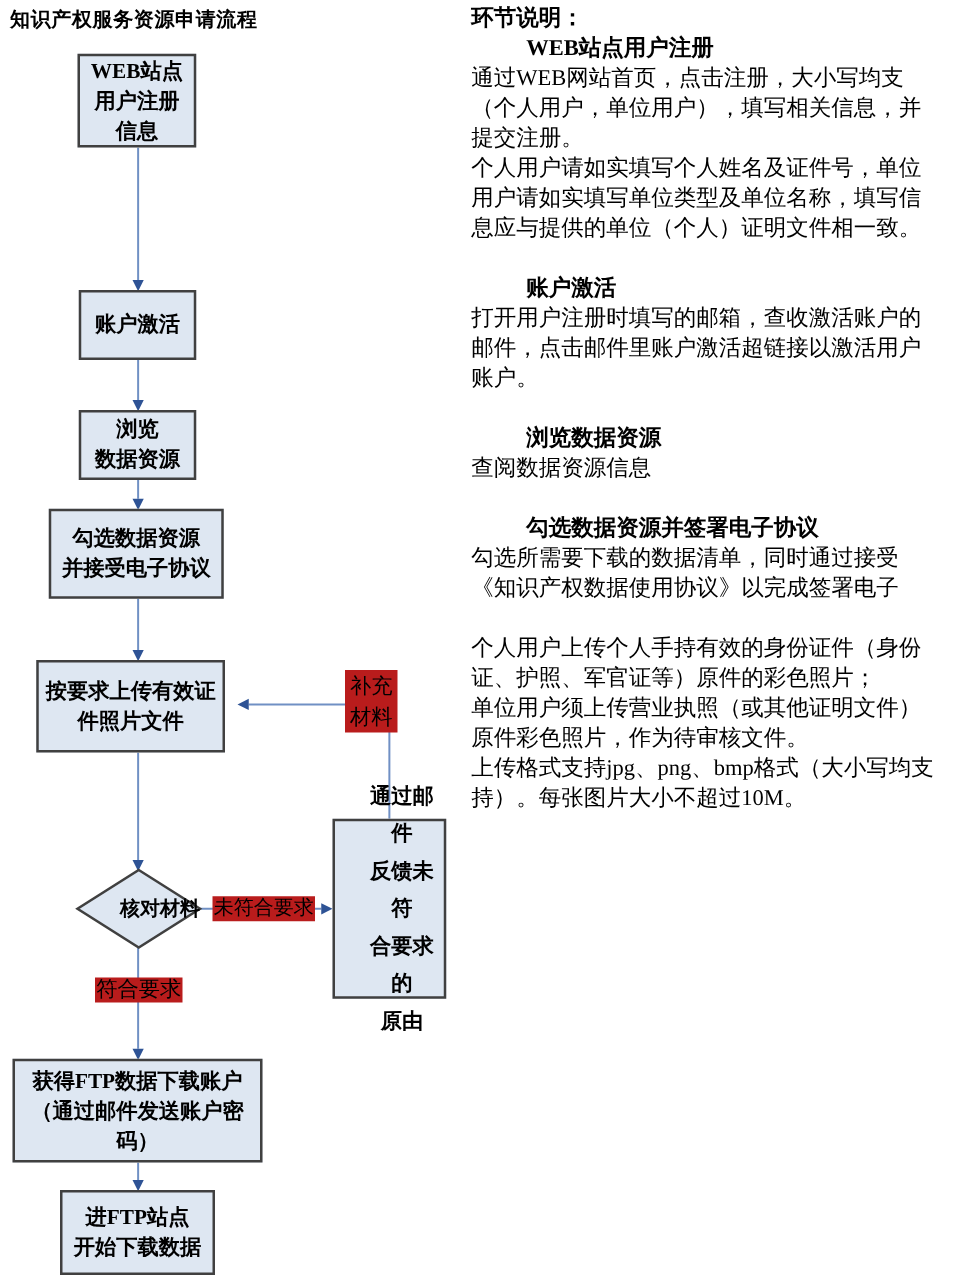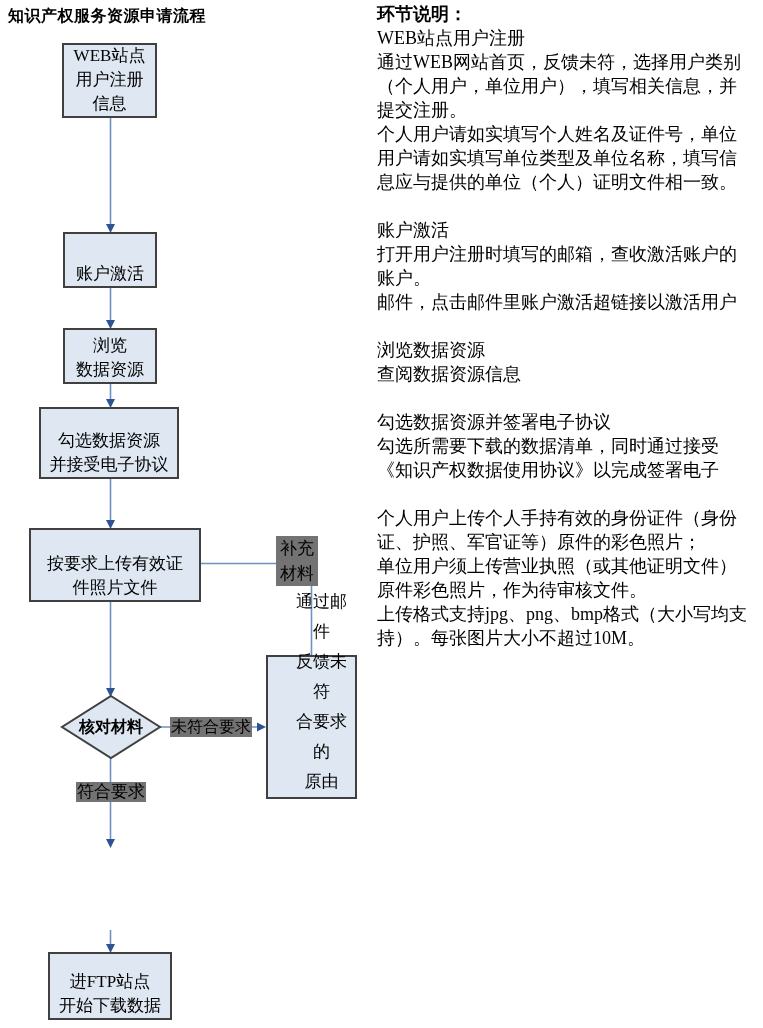--- a/index.html
+++ b/index.html
@@ -9,52 +9,52 @@
     color:#000; overflow:hidden; background:#ffffff;
   }
   .page-title {
     position:absolute; left:8px; top:6px;
     font-size:16px; font-weight:bold; letter-spacing:0.5px;
   }
   svg.connectors { position:absolute; left:0; top:0; z-index:1; }
   .node {
     position:absolute; z-index:2; box-sizing:border-box;
     background:#dee7f2; border:2px solid #404040;
-    display:flex; flex-direction:column; align-items:center; justify-content:flex-end;
-    font-size:17px; line-height:24px; font-weight:normal; text-align:center;
+    display:flex; flex-direction:column; align-items:center; justify-content:center;
+    font-size:17px; line-height:24px; font-weight:bold; text-align:center;
   }
   #box1 { left:62px;  top:43px;  width:95px;  height:75px; }
   #box2 { left:63px;  top:232px; width:94px;  height:56px; }
   #box3 { left:63px;  top:328px; width:94px;  height:56px; }
   #box4 { left:39px;  top:407px; width:140px; height:72px; }
-  #box5 { left:29px;  top:528px; width:172px; height:74px; }
+  #box5 { left:29px;  top:528px; width:151px; height:74px; }
   #fbbox{ left:266px; top:655px; width:91px;  height:144px; line-height:30px;padding-left:20px; }
   #box6 { left:10px;  top:847px; width:200px; height:83px; }
   #box7 { left:48px;  top:952px; width:124px; height:68px; }
   .diamond-label {
     position:absolute; z-index:2; left:62px; top:696px; width:98px; height:62px;
-    display:flex; align-items:center; justify-content:center;
+    display:flex; align-items:center; justify-content:flex-end;
     font-size:16px; font-weight:bold;
   }
   .edge-label {
-    position:absolute; z-index:3; background:#737373;
+    position:absolute; z-index:3; background:#b91c1c;
     font-size:16px; line-height:20px; padding:0 1px; white-space:nowrap;
   }
   #lblNotMeet { left:170px; top:717px; }
   #lblMeet    { left:76px;  top:782px; font-size:17px; }
   #lblSupp    { left:276px; top:536px; width:40px; text-align:center;
                 font-size:17px; line-height:25px; white-space:normal; }
   .notes {
     position:absolute; left:377px; top:2px; width:386px;
     font-size:18px; line-height:24px; z-index:2;
   }
   .notes .heading { font-weight:bold; }
   .notes .section { margin-top:24px; }
   .notes .section.no-gap { margin-top:0; }
-  .notes .sec-title { font-weight:normal; }
+  .notes .sec-title { font-weight:bold;margin-left:44px; }
   .notes .line { display:block; }
 </style>
 </head>
 <body>
 
 <div class="canvas">
 
   <div class="page-title">知识产权服务资源申请流程</div>
 
   <svg class="connectors" width="763" height="1028" viewBox="0 0 763 1028">
@@ -112,51 +112,56 @@
     <span>核对材料</span>
   </div>
 
   <div class="node" id="fbbox">
     <div>通过邮件</div>
     <div>反馈未符</div>
     <div>合要求的</div>
     <div>原由</div>
   </div>
 
+  <div class="node" id="box6">
+    <div><span>获得</span><span>FTP</span><span>数据下载账户</span></div>
+    <div>（通过邮件发送账户密</div>
+    <div>码）</div>
+  </div>
 
   <div class="node" id="box7">
     <div><span>进</span><span>FTP</span><span>站点</span></div>
     <div>开始下载数据</div>
   </div>
 
   <div class="edge-label" id="lblNotMeet">未符合要求</div>
   <div class="edge-label" id="lblMeet">符合要求</div>
   <div class="edge-label" id="lblSupp">
     <div>补充</div>
     <div>材料</div>
   </div>
 
   <div class="notes">
     <div class="heading">环节说明：</div>
 
     <div class="section no-gap">
       <div class="sec-title">WEB站点用户注册</div>
-      <span class="line">通过WEB网站首页，反馈未符，选择用户类别</span>
+      <span class="line">通过WEB网站首页，点击注册，大小写均支</span>
       <span class="line">（个人用户，单位用户），填写相关信息，并</span>
       <span class="line">提交注册。</span>
       <span class="line">个人用户请如实填写个人姓名及证件号，单位</span>
       <span class="line">用户请如实填写单位类型及单位名称，填写信</span>
       <span class="line">息应与提供的单位（个人）证明文件相一致。</span>
     </div>
 
     <div class="section">
       <div class="sec-title">账户激活</div>
       <span class="line">打开用户注册时填写的邮箱，查收激活账户的</span>
+      <span class="line">邮件，点击邮件里账户激活超链接以激活用户</span>
       <span class="line">账户。</span>
-      <span class="line">邮件，点击邮件里账户激活超链接以激活用户</span>
     </div>
 
     <div class="section">
       <div class="sec-title">浏览数据资源</div>
       <span class="line">查阅数据资源信息</span>
     </div>
 
     <div class="section">
       <div class="sec-title">勾选数据资源并签署电子协议</div>
       <span class="line">勾选所需要下载的数据清单，同时通过接受</span>

